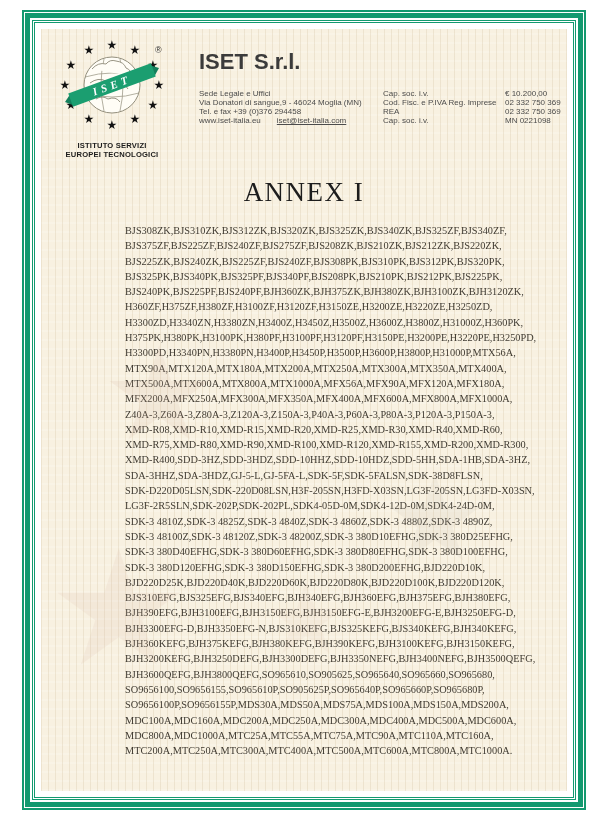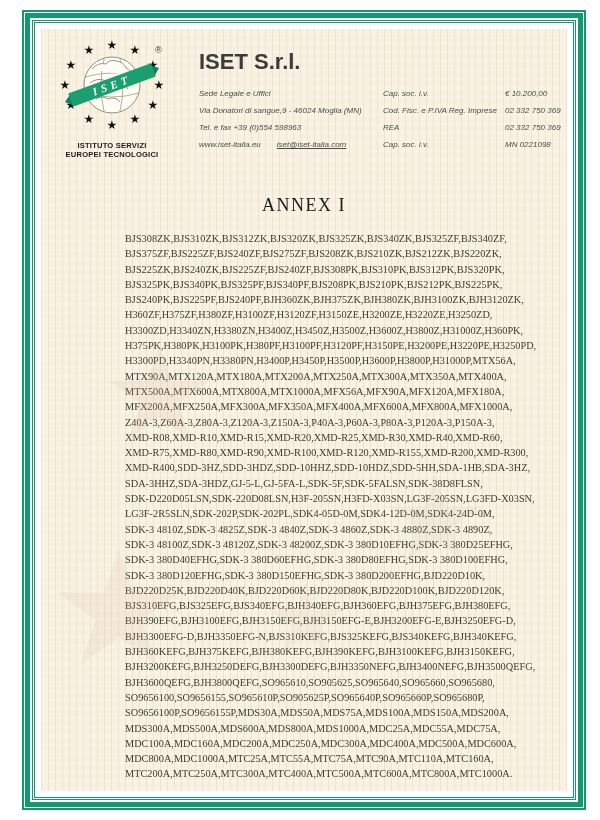--- a/index.html
+++ b/index.html
@@ -35,30 +35,30 @@
   .header{display:flex;padding:10px 14px 0 8px;position:relative;}
   .logo-block{width:126px;flex:0 0 126px;text-align:center;}
   .logo-caption{
     margin-top:2px;font-size:7.6px;font-weight:bold;line-height:9px;
     color:#1c1c1c;letter-spacing:.2px;
   }
   .logo-star{font-family:"DejaVu Sans",sans-serif;font-size:12px;fill:#111;}
   .company{flex:1;padding-left:24px;padding-top:10px;}
   .company-name{font-size:22px;font-weight:600;color:#3b3b3b;margin:0 0 14px 0;}
   .info-grid{
-    display:grid;grid-template-columns:184px 122px auto;row-gap:8px;
-    font-size:8px;color:#4c4c4c;font-style:italic;
+    display:grid;grid-template-columns:184px 122px auto;row-gap:0;
+    font-size:8px;color:#4c4c4c;
   }
   .info-grid div{white-space:nowrap;}
   .email-link{text-decoration:underline;color:#4c4c4c;margin-left:16px;cursor:pointer;}
   
   .doc-title{
-    margin-top:36px;text-align:center;
+    margin-top:18px;text-align:center;
     font-family:"Liberation Serif","DejaVu Serif",serif;
-    font-size:18px;color:#1d1d1d;letter-spacing:1.5px;
+    font-size:27px;color:#1d1d1d;letter-spacing:1.5px;
   }
   .codes{
     width:358px;margin:15px auto 9px auto;
     font-family:"Liberation Serif","DejaVu Serif",serif;
     font-size:10.3px;line-height:15.3px;color:#3f3a31;
     text-align:left;
   }
   .codes div{white-space:nowrap;}
 </style>
 </head>
@@ -120,21 +120,21 @@
           <h1 class="company-name">ISET S.r.l.</h1>
           <div class="info-grid">
             <div>Sede Legale e Uffici</div>
             <div>Cap. soc. i.v.</div>
             <div>€ 10.200,00</div>
 
             <div>Via Donatori di sangue,9 - 46024 Moglia (MN)</div>
             <div>Cod. Fisc. e P.IVA Reg. Imprese</div>
             <div>02 332 750 369</div>
 
-            <div>Tel. e fax +39 (0)554 598963</div>
+            <div>Tel. e fax +39 (0)376 294458</div>
             <div>REA</div>
             <div>02 332 750 369</div>
 
             <div>
               <span>www.iset-italia.eu</span><span class="email-link">iset@iset-italia.com</span>
             </div>
             <div>Cap. soc. i.v.</div>
             <div>MN 0221098</div>
           </div>
         </div>
@@ -168,21 +168,20 @@
               <div>SDK-3 380D120EFHG,SDK-3 380D150EFHG,SDK-3 380D200EFHG,BJD220D10K,</div>
               <div>BJD220D25K,BJD220D40K,BJD220D60K,BJD220D80K,BJD220D100K,BJD220D120K,</div>
               <div>BJS310EFG,BJS325EFG,BJS340EFG,BJH340EFG,BJH360EFG,BJH375EFG,BJH380EFG,</div>
               <div>BJH390EFG,BJH3100EFG,BJH3150EFG,BJH3150EFG-E,BJH3200EFG-E,BJH3250EFG-D,</div>
               <div>BJH3300EFG-D,BJH3350EFG-N,BJS310KEFG,BJS325KEFG,BJS340KEFG,BJH340KEFG,</div>
               <div>BJH360KEFG,BJH375KEFG,BJH380KEFG,BJH390KEFG,BJH3100KEFG,BJH3150KEFG,</div>
               <div>BJH3200KEFG,BJH3250DEFG,BJH3300DEFG,BJH3350NEFG,BJH3400NEFG,BJH3500QEFG,</div>
               <div>BJH3600QEFG,BJH3800QEFG,SO965610,SO905625,SO965640,SO965660,SO965680,</div>
               <div>SO9656100,SO9656155,SO965610P,SO905625P,SO965640P,SO965660P,SO965680P,</div>
               <div>SO9656100P,SO9656155P,MDS30A,MDS50A,MDS75A,MDS100A,MDS150A,MDS200A,</div>
-              <div>MDS300A,MDS500A,MDS600A,MDS800A,MDS1000A,MDC25A,MDC55A,MDC75A,</div>
               <div>MDC100A,MDC160A,MDC200A,MDC250A,MDC300A,MDC400A,MDC500A,MDC600A,</div>
               <div>MDC800A,MDC1000A,MTC25A,MTC55A,MTC75A,MTC90A,MTC110A,MTC160A,</div>
               <div>MTC200A,MTC250A,MTC300A,MTC400A,MTC500A,MTC600A,MTC800A,MTC1000A.</div>
             </div>
 
     </div>
    </div>
   </div>
  </div>
 </div>

